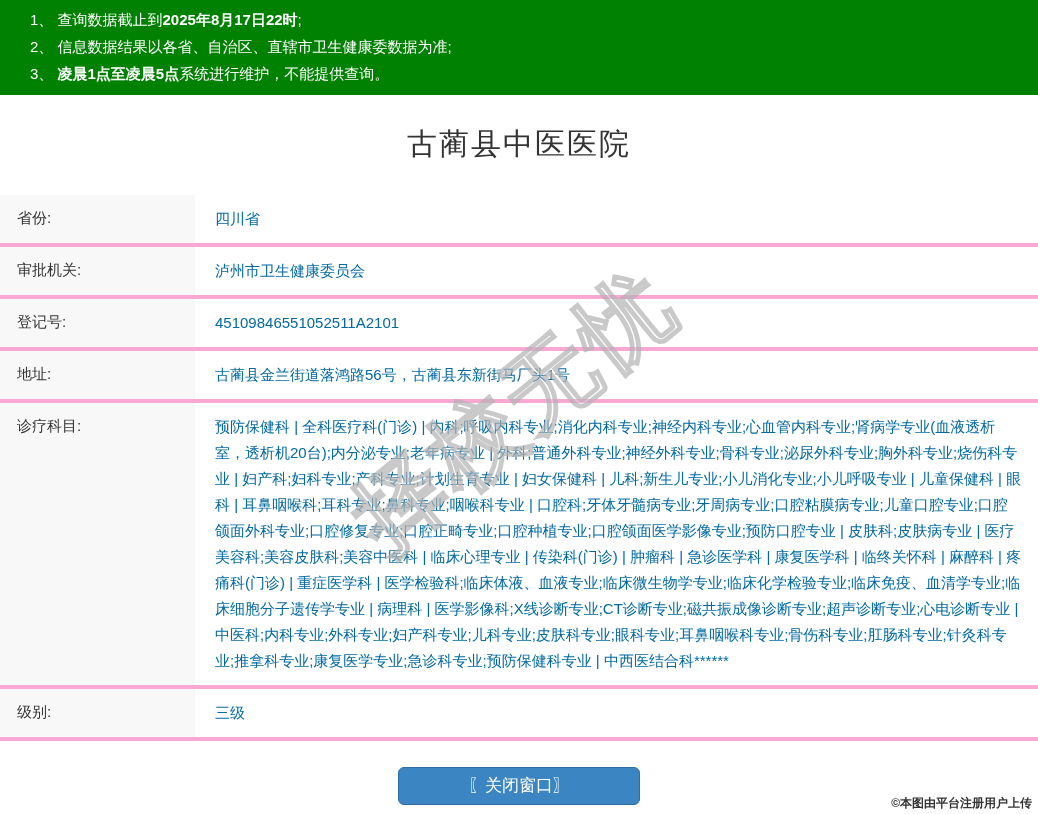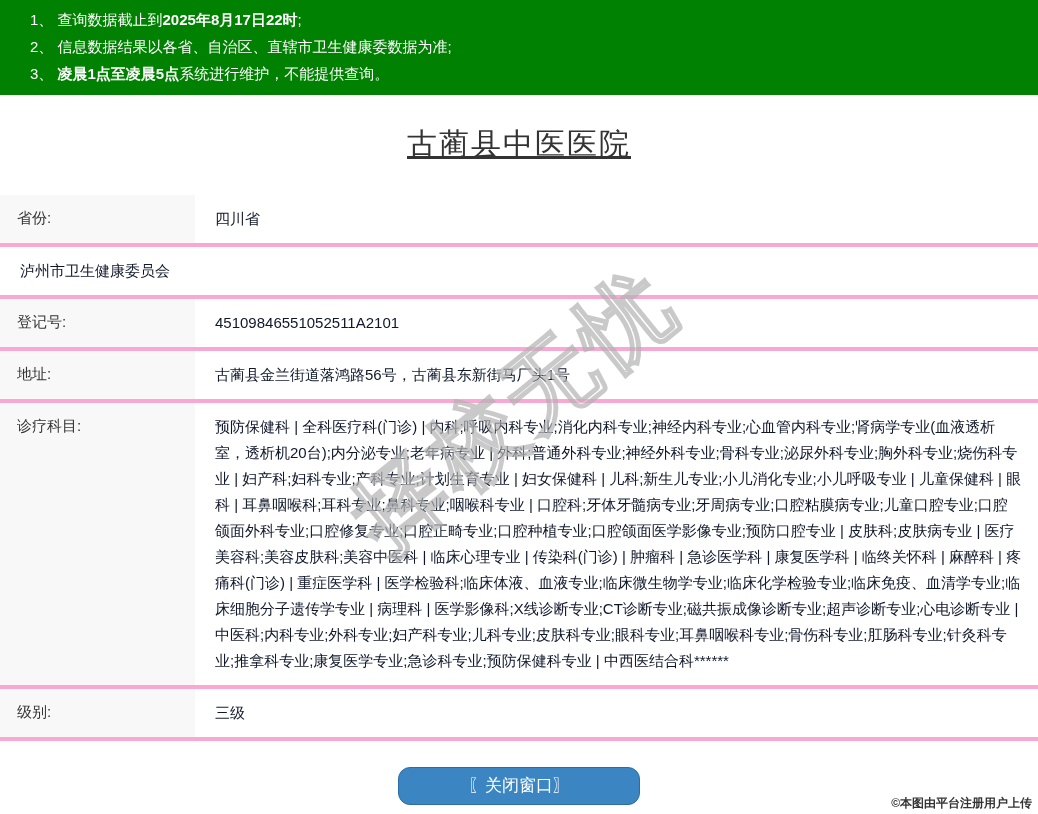--- a/index.html
+++ b/index.html
@@ -28,21 +28,20 @@
   .notice-line b { font-weight: bold; }
 
   
   .hospital-title {
     margin: 29px 0 30px 0;
     text-align: center;
     font-size: 30px;
     font-weight: 400;
     color: #333333;
     letter-spacing: 2px;
-    text-decoration: underline;
   }
 
   
   .info-table { width: 100%; }
   .info-row {
     display: flex;
     border-bottom: 4px solid #f9a8d4;
   }
   .cell-label {
     width: 195px;
@@ -51,33 +50,33 @@
     padding: 11px 10px 11px 17px;
     font-size: 15px;
     line-height: 24px;
     color: #333333;
   }
   .cell-value {
     flex: 1;
     padding: 11px 16px 11px 20px;
     font-size: 15px;
     line-height: 26px;
-    color: #0f172a;
+    color: #0369a1;
     word-break: break-all;
   }
 
   
   .btn-wrap { text-align: center; margin-top: 26px; }
   .close-btn {
     display: inline-block;
     width: 242px;
     padding: 6px 0 7px 0;
     background: #3b86c2;
     border: 1px solid #2e6da4;
-    border-radius: 12px;
+    border-radius: 6px;
     color: #ffffff;
     font-size: 17px;
     text-align: center;
     cursor: pointer;
     font-family: Liberation Serif, serif;
   }
 
   
   .watermark {
     position: absolute;
@@ -119,20 +118,21 @@
 <div class="hospital-title">古蔺县中医医院</div>
 
 <div class="info-table">
 
   <div class="info-row">
     <div class="cell-label">省份:</div>
     <div class="cell-value">四川省</div>
   </div>
 
   <div class="info-row">
+    <div class="cell-label">审批机关:</div>
     <div class="cell-value">泸州市卫生健康委员会</div>
   </div>
 
   <div class="info-row">
     <div class="cell-label">登记号:</div>
     <div class="cell-value">45109846551052511A2101</div>
   </div>
 
   <div class="info-row">
     <div class="cell-label">地址:</div>

